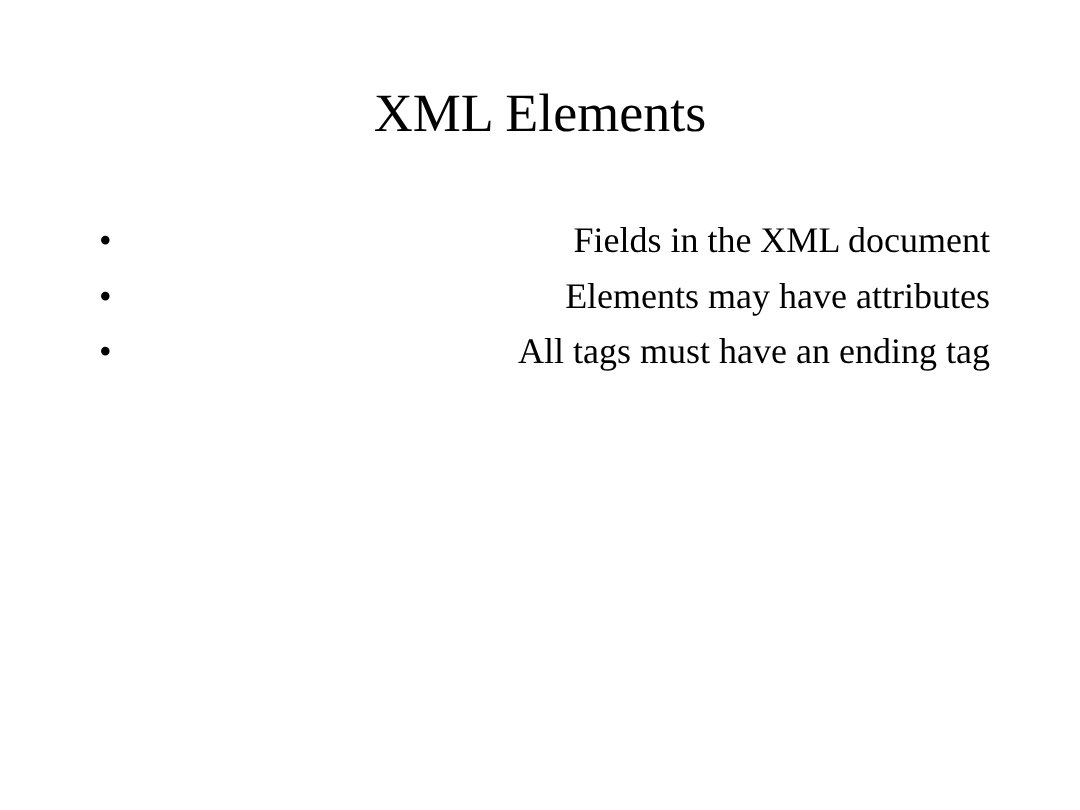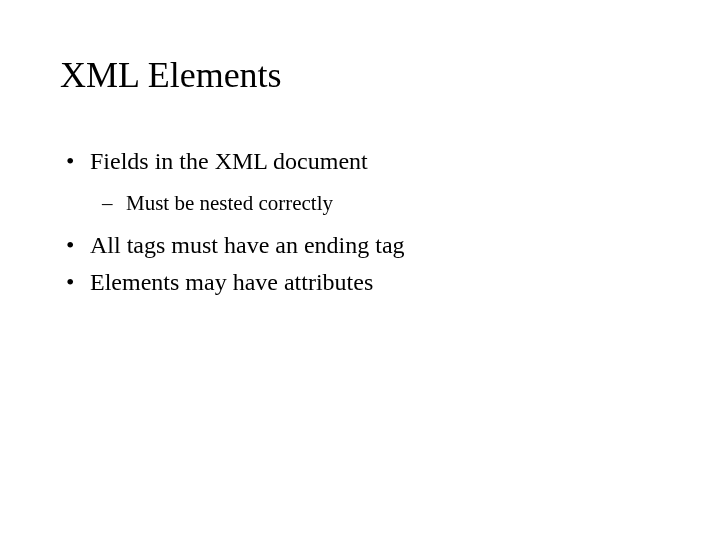--- a/index.html
+++ b/index.html
@@ -14,27 +14,29 @@
       font-family: "Times New Roman", Times, serif;
       color: #000000;
       overflow: hidden;
     }
     .slide {
       width: 100%;
       height: 100%;
       padding: 54px 60px 60px 60px;
     }
     .title {
+      text-align: center;
       font-size: 36px;
       font-weight: normal;
       margin-bottom: 48px;
     }
     ul.bullets {
       list-style: none;
       padding-left: 0;
+      text-align: right;
     }
     ul.bullets > li {
       font-size: 24px;
       line-height: 1.45;
       padding-left: 30px;
       position: relative;
       margin-bottom: 2px;
     }
     ul.bullets > li::before {
       content: "•";
@@ -64,20 +66,17 @@
     }
   </style>
 </head>
 <body>
 
 <div class="slide">
   <h1 class="title">XML Elements</h1>
   <ul class="bullets">
     <li><span>Fields in the XML document</span></li>
   </ul>
-  <ul class="subbullets">
-    <li><span>Must be nested correctly</span></li>
-  </ul>
   <ul class="bullets">
+    <li><span>Elements may have attributes</span></li>
     <li><span>All tags must have an ending tag</span></li>
-    <li><span>Elements may have attributes</span></li>
   </ul>
 </div>
 
 </body></html>

